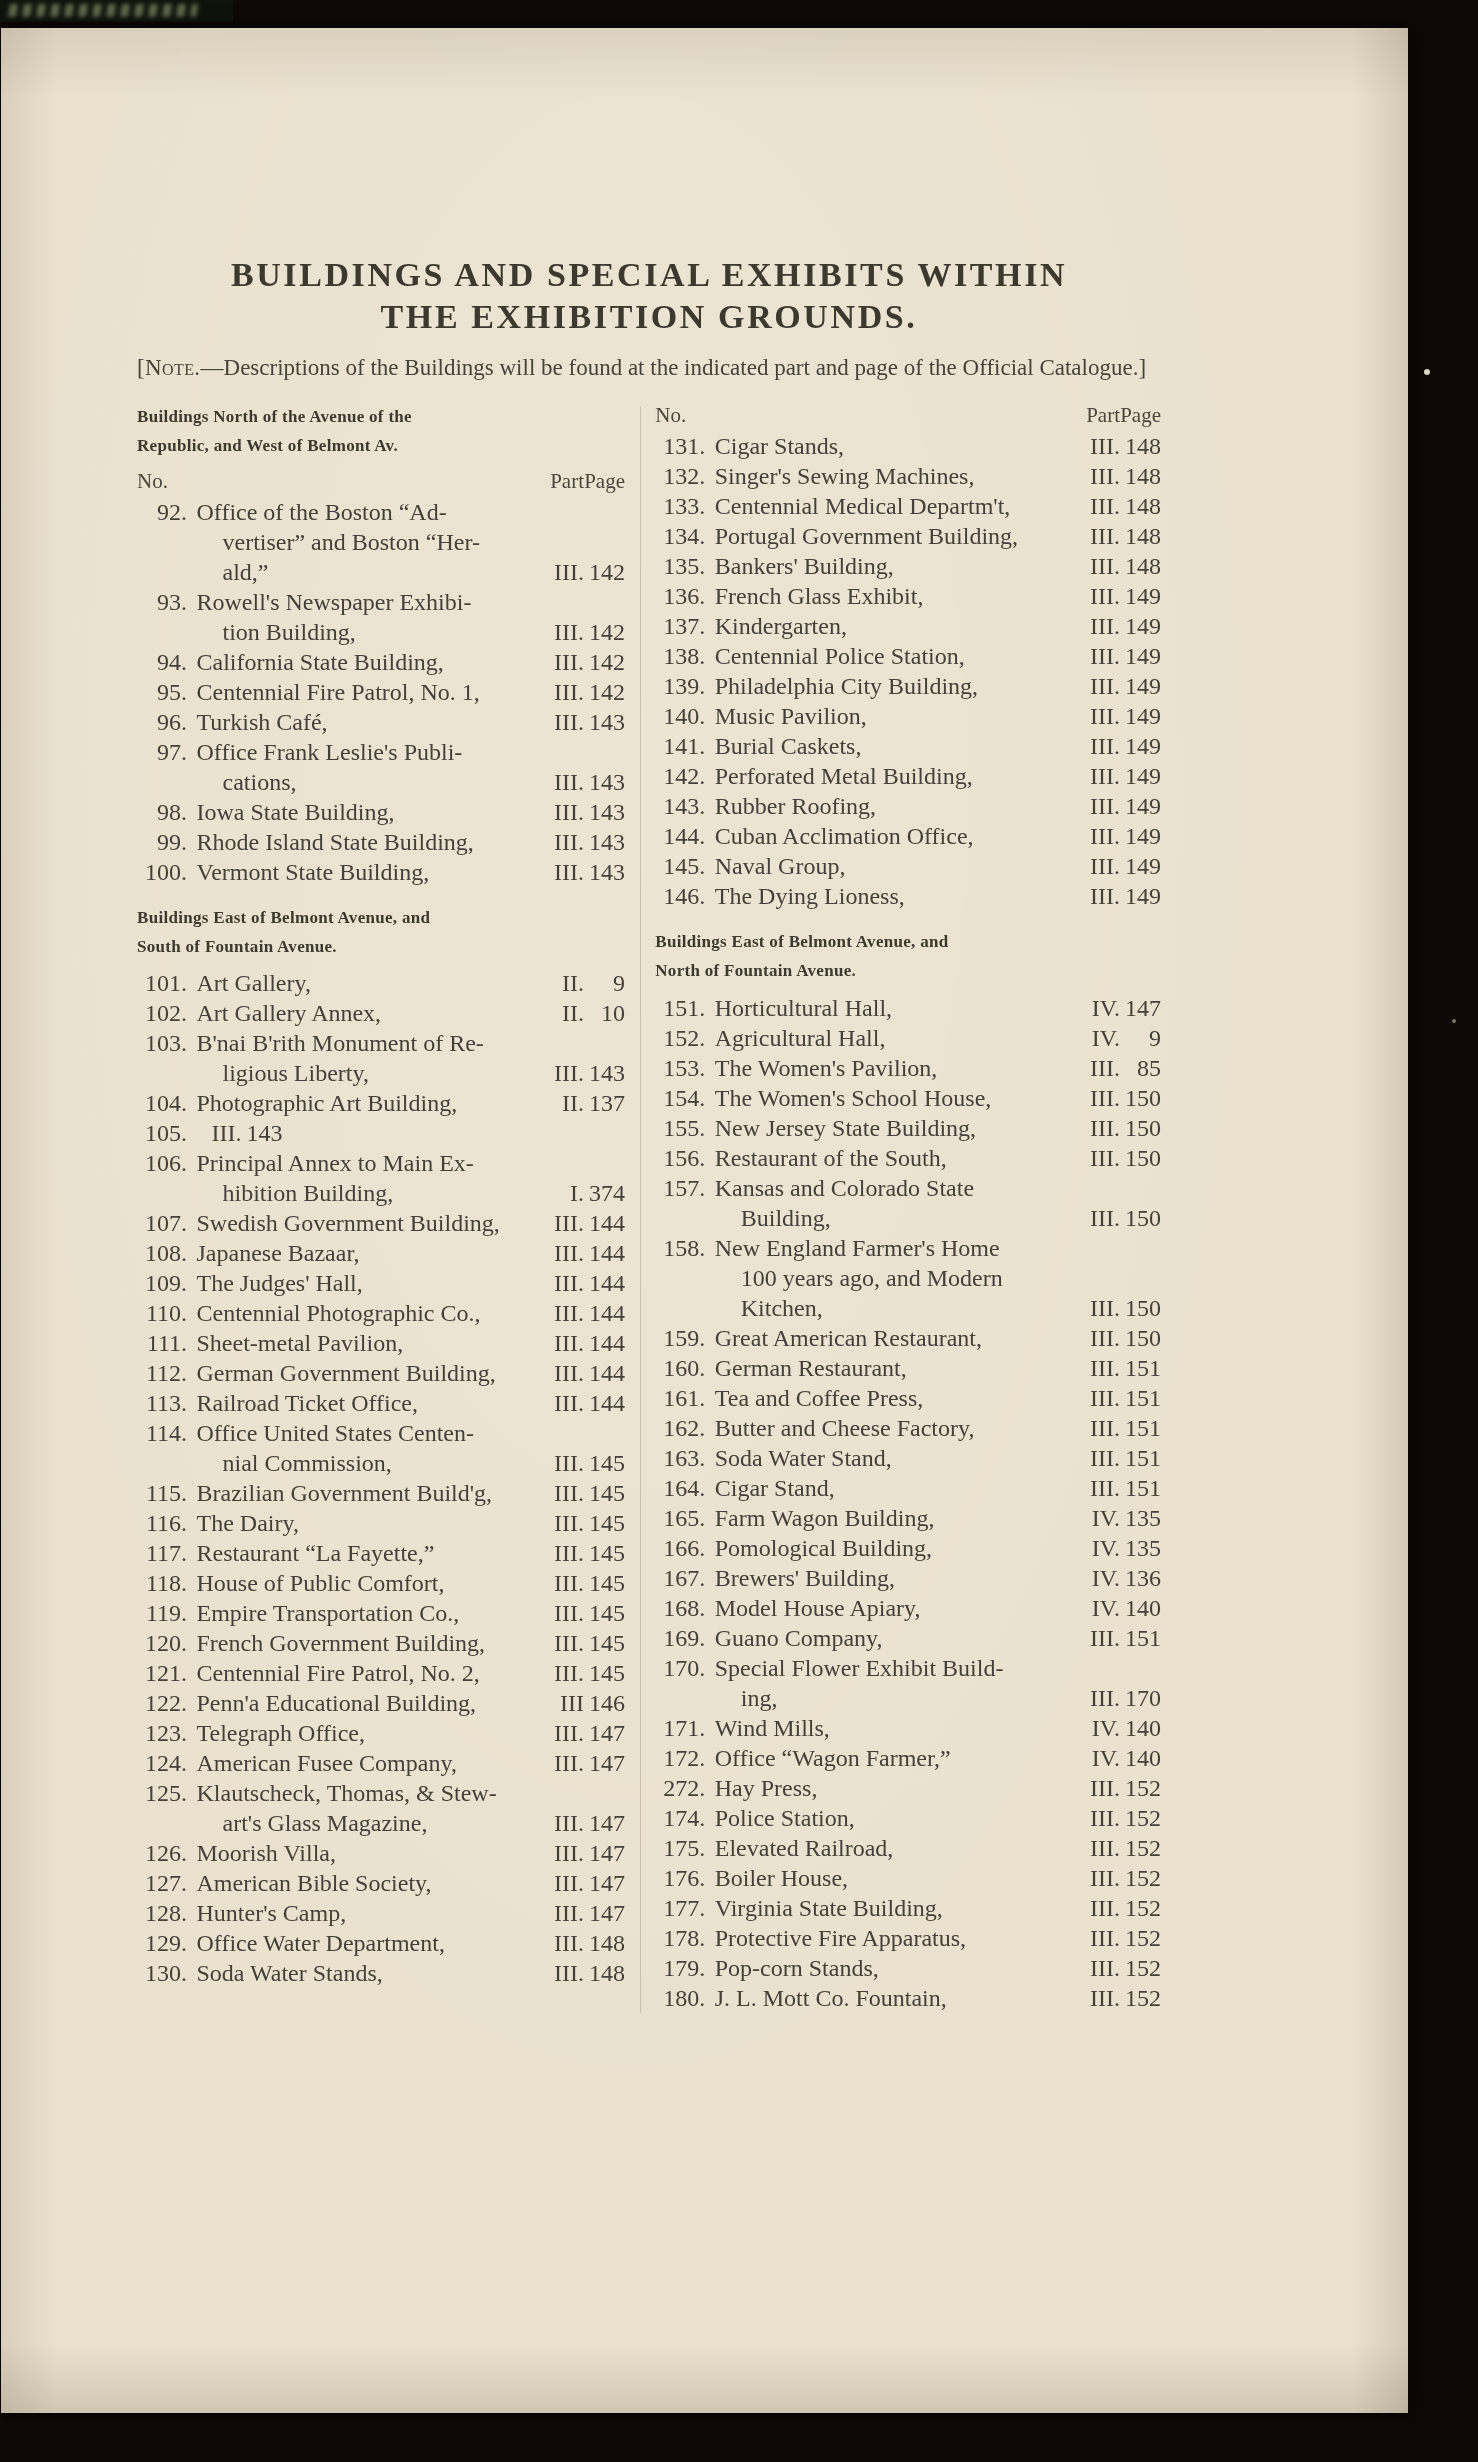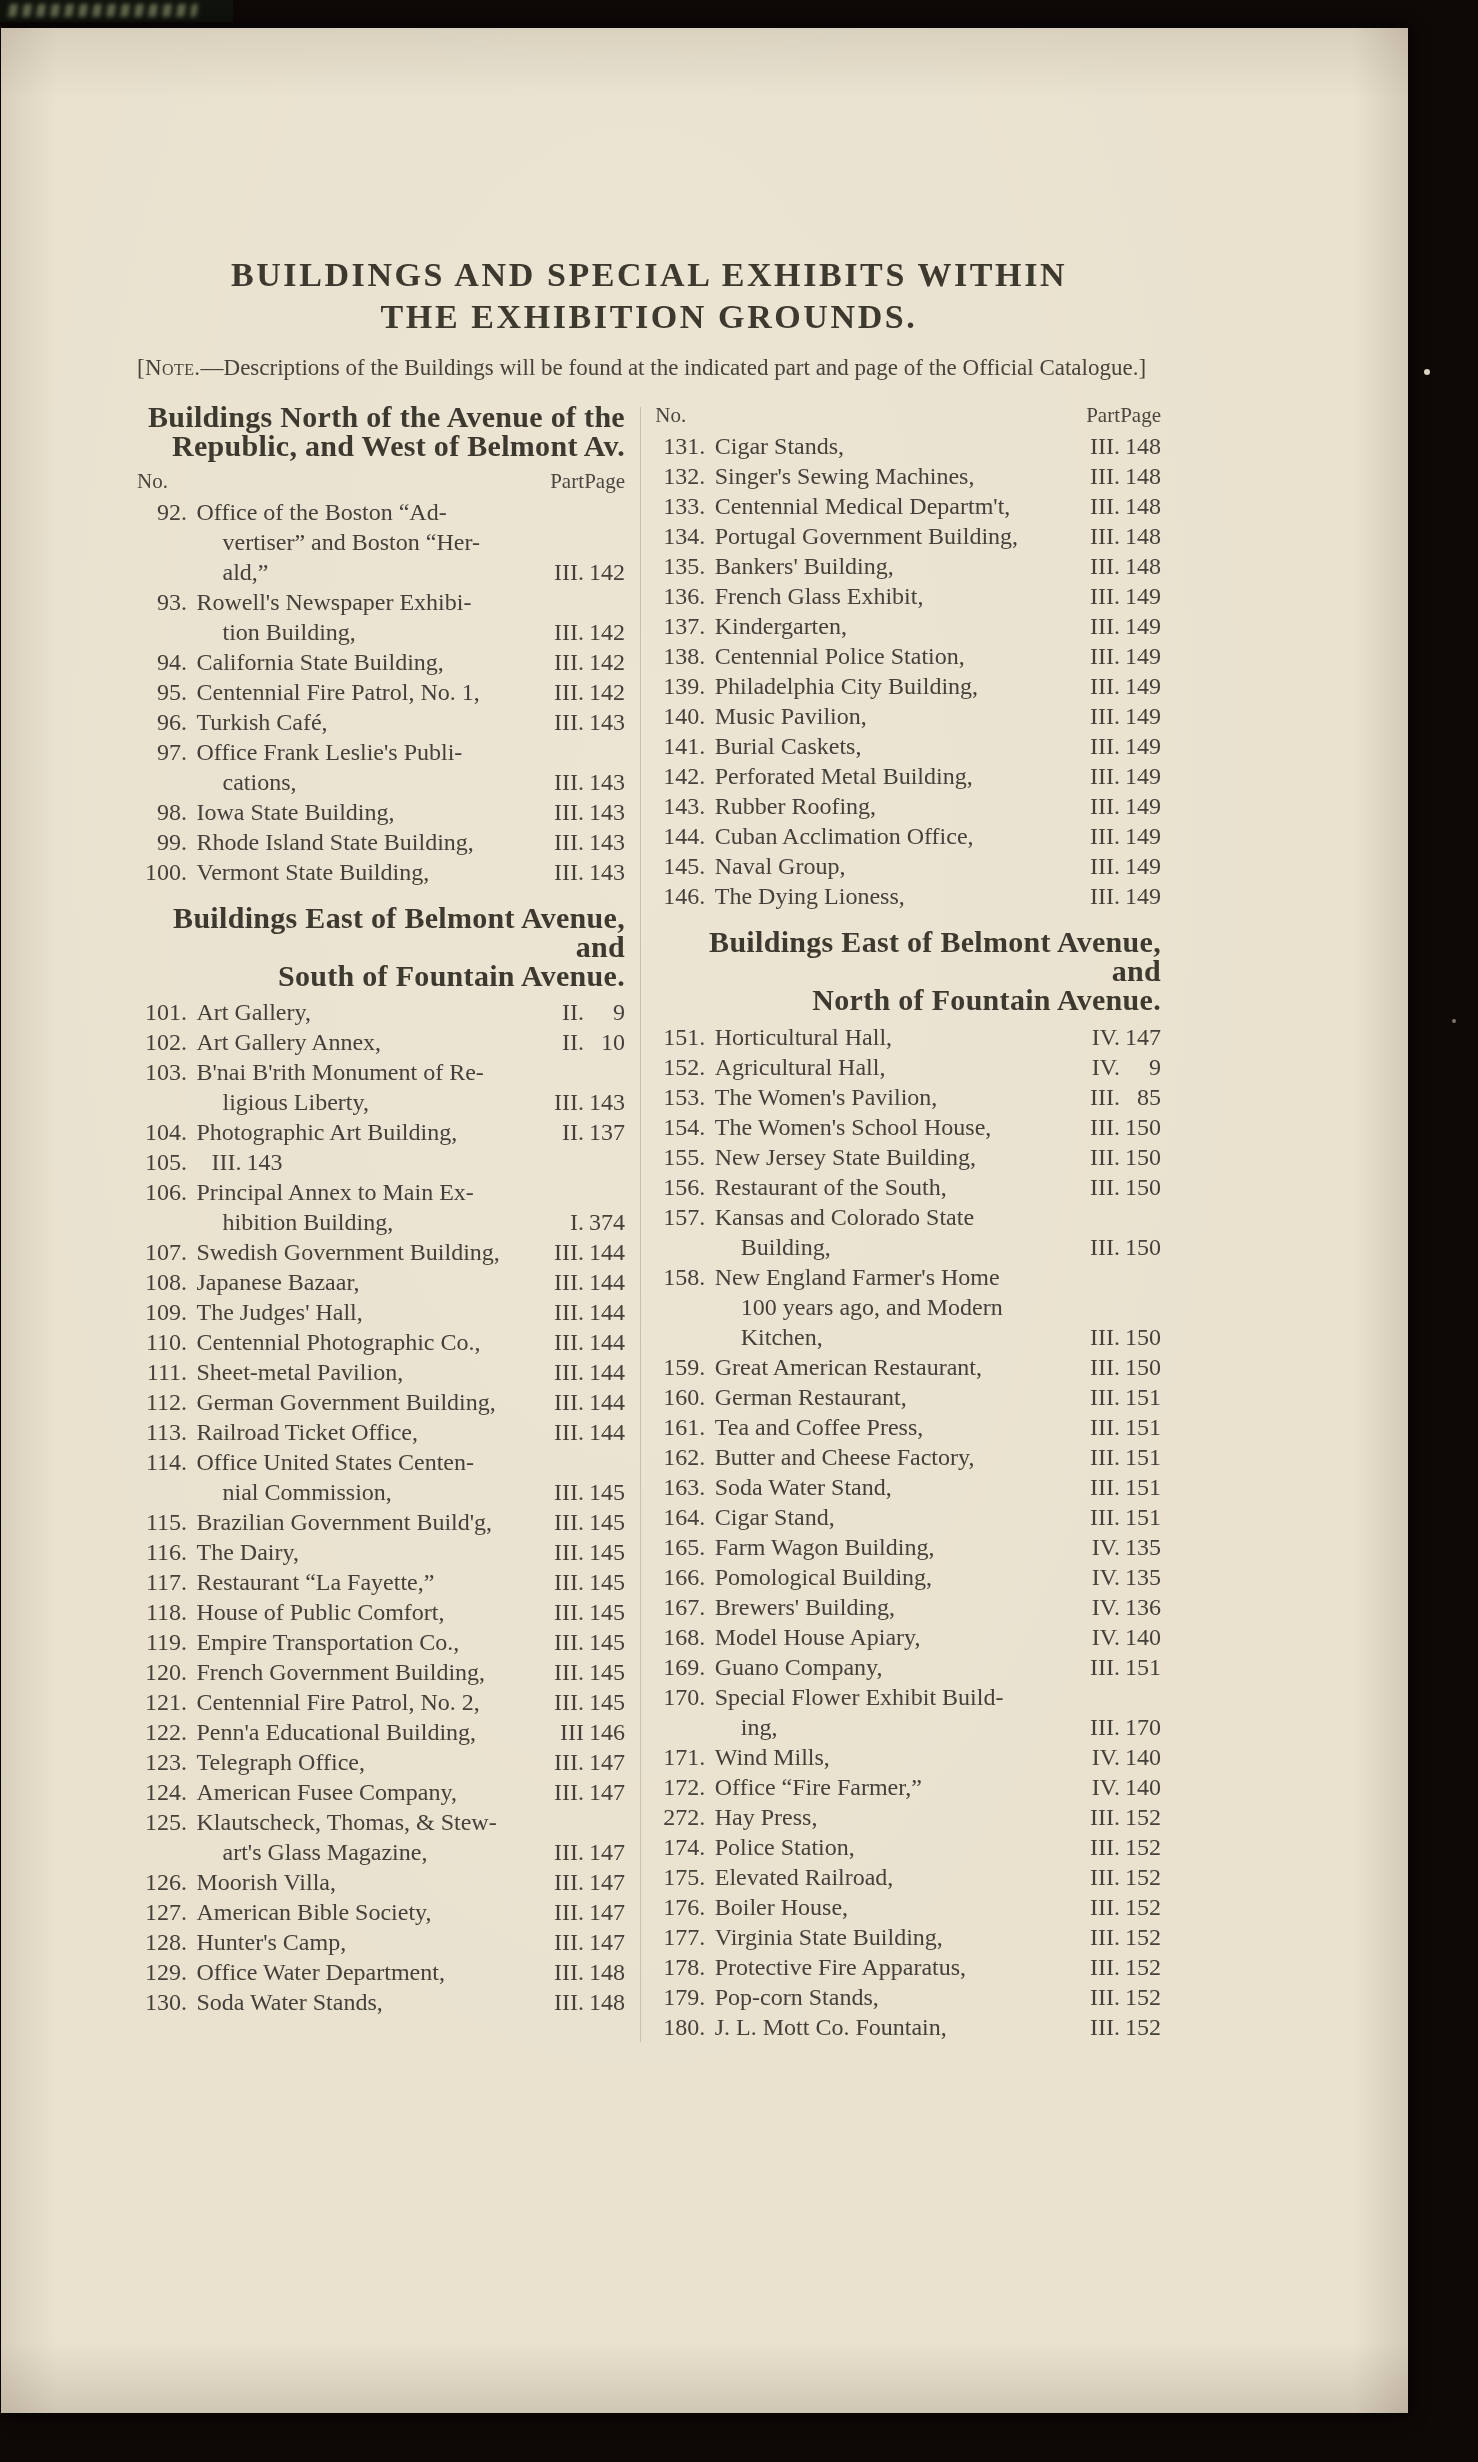--- a/index.html
+++ b/index.html
@@ -25,21 +25,21 @@
     letter-spacing:2.6px; color:#3d392f;
   }
   .note { margin-top:15px; font-size:23px; line-height:30px; text-align:justify; color:#47433b; }
   .note .sc { font-variant:small-caps; letter-spacing:0.4px; }
   .columns { display:flex; margin-top:19px; align-items:flex-start; }
   .col { width:488px; flex:none; }
   .col.right-col { flex:1; }
   .col-divider { width:0.9px; align-self:stretch; background:#c9c1ad; margin:5.2px 14.7px 0 14.7px; }
   .list-section:not(:first-child) { margin-top:15.5px; }
   .section-heading {
-    font-weight:bold; font-size:30px; line-height:29px; text-align:right;
+    font-weight:bold; font-size:17px; line-height:29px; text-align:left;
     color:#3d392f; margin-bottom:7.8px; letter-spacing:0.3px;
   }
   .entry { display:flex; align-items:flex-start; font-size:24px; line-height:30px; }
   .no   { flex:none; width:50px; text-align:right; padding-right:9.5px; }
   .txt  { flex:1; min-width:0; }
   .txt .line { white-space:nowrap; }
   .txt .line:not(:first-child) { padding-left:26px; }
   .part { flex:none; width:45px; text-align:right; align-self:flex-end; }
   .page { flex:none; width:41px; text-align:right; align-self:flex-end; }
   .col-head { font-size:21px; line-height:26px; margin-bottom:3.4px; color:#4b473e; }
@@ -719,21 +719,21 @@
               <span class="no">171.</span>
               <span class="txt">
                 <div class="line">Wind Mills,</div>
               </span>
               <span class="part">IV.</span>
               <span class="page">140</span>
             </div>
             <div class="entry">
               <span class="no">172.</span>
               <span class="txt">
-                <div class="line">Office “Fire Farmer,”</div>
+                <div class="line">Office “Wagon Farmer,”</div>
               </span>
               <span class="part">IV.</span>
               <span class="page">140</span>
             </div>
             <div class="entry">
               <span class="no">272.</span>
               <span class="txt">
                 <div class="line">Hay Press,</div>
               </span>
               <span class="part">III.</span>

